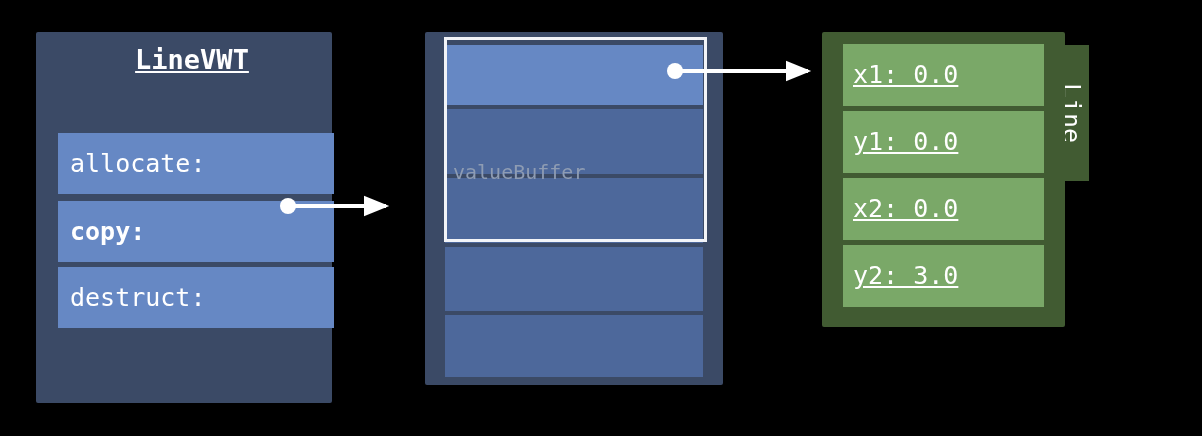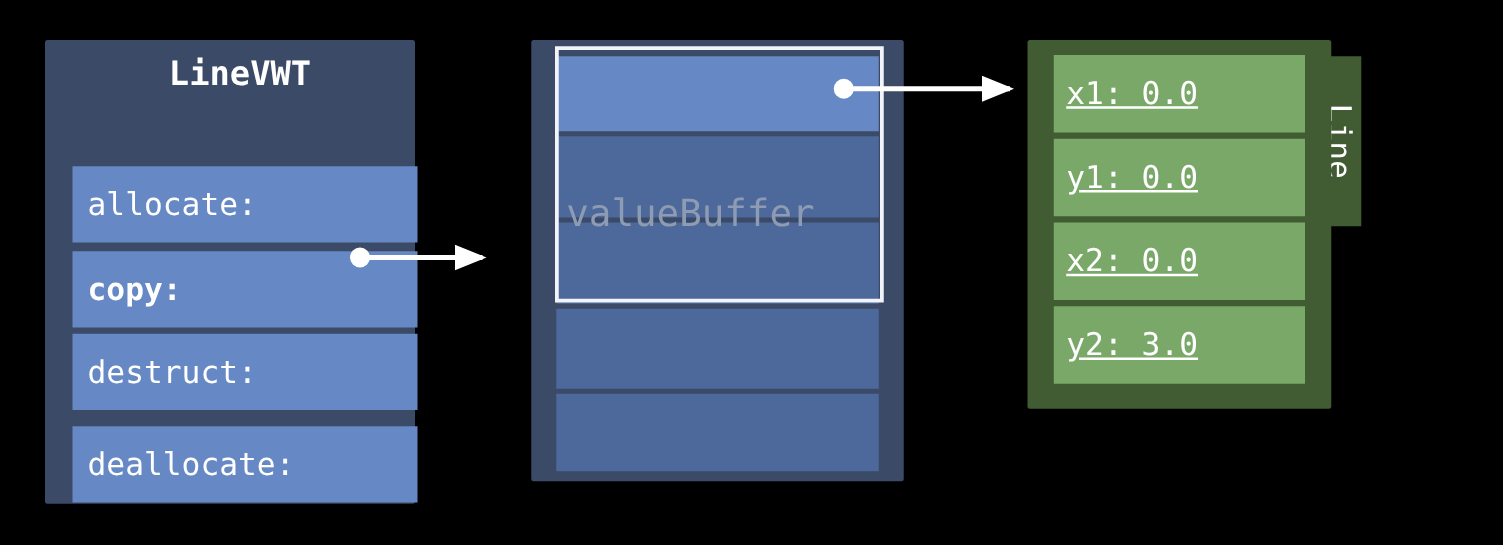--- a/index.html
+++ b/index.html
@@ -39,20 +39,21 @@
     left: 0;
     top: 8px;
     width: 312px;
     text-align: center;
     color: #ffffff;
     font-size: 27px;
     font-weight: bold;
     letter-spacing: 0px;
     line-height: 40px;
     white-space: nowrap;
+    text-decoration: underline;
   }
   .vwt-row {
     position: absolute;
     left: 22px;
     width: 276px;
     height: 61px;
     background: #6688c4;
     color: #ffffff;
     font-size: 25px;
     line-height: 61px;
@@ -87,21 +88,21 @@
   .mem-slot.s1 { top: 77px;  height: 65px; }
   .mem-slot.s2 { top: 146px; height: 65px; }
   .mem-slot.s3 { top: 215px; height: 64px; }
   .mem-slot.s4 { top: 283px; height: 62px; }
   .value-buffer-label {
     position: absolute;
     left: 28px;
     top: 110px;
     width: 250px;
     color: #8e9cb3;
-    font-size: 30px;
+    font-size: 20px;
     line-height: 60px;
     white-space: nowrap;
   }
   .value-buffer-outline {
     position: absolute;
     left: 444px;
     top: 37px;
     width: 263px;
     height: 205px;
     border: 3px solid #f2f4f8;
@@ -179,21 +180,20 @@
 
   <div class="container-box vwt-box">
     <div class="vwt-title">LineVWT</div>
 
     <div class="vwt-row r0">allocate:</div>
 
     <div class="vwt-row r1 bold">copy:</div>
 
     <div class="vwt-row r2">destruct:</div>
 
-    <div class="vwt-row r3">deallocate:</div>
   </div>
 
   <div class="container-box mem-box">
     <div class="mem-slot s0"></div>
     <div class="mem-slot s1"></div>
     <div class="mem-slot s2"></div>
     <div class="mem-slot s3"></div>
     <div class="mem-slot s4"></div>
     <div class="value-buffer-label">valueBuffer</div>
   </div>

